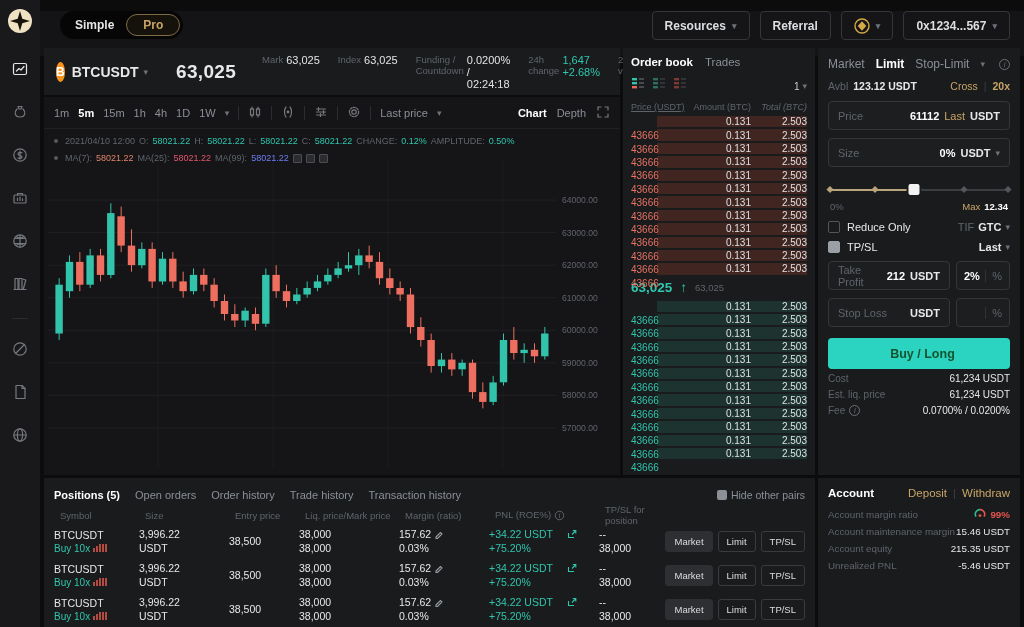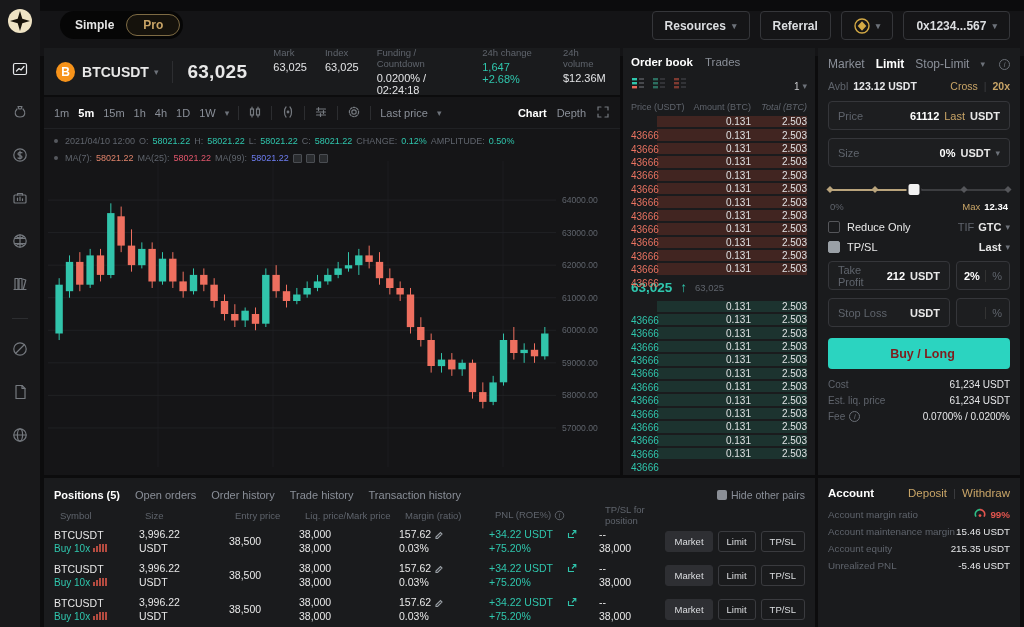--- a/index.html
+++ b/index.html
@@ -30,21 +30,21 @@
   .chev{color:#6d727a;font-size:9px;}
   .coin{width:16px;height:16px;}
 
   
   .ticker{left:44px;top:48px;width:576px;height:47px;display:flex;align-items:center;padding:0 12px;}
   .btc{width:20px;height:20px;border-radius:50%;background:#f7931a;color:#fff;font-size:12px;font-weight:bold;display:flex;align-items:center;justify-content:center;}
   .tk-sym{font-size:14px;font-weight:bold;margin-left:7px;}
   .tk-div{width:1px;height:22px;background:#2d2e31;margin:0 14px;}
   .tk-price{font-size:19px;font-weight:bold;letter-spacing:.3px;}
   .tk-stats{display:flex;gap:18px;margin-left:26px;}
-  .tk-col{display:flex;flex-direction:column;gap:3px;}
+  .tk-col{display:flex;flex-direction:row;gap:3px;}
   .tk-col .lb{font-size:9.5px;color:var(--dim);}
   .tk-col .vl{font-size:11px;color:#e3e4e6;}
   .tk-col .vl.up{color:var(--up);}
 
   
   .chartp{left:44px;top:97px;width:576px;height:378px;background:var(--panel2);}
   .ctools{display:flex;align-items:center;height:32px;padding:0 10px;border-bottom:1px solid #202124;font-size:11px;color:var(--gray);gap:9px;}
   .tf{cursor:pointer;}
   .tf.active{color:#fff;font-weight:bold;}
   .vdiv{width:1px;height:14px;background:#2c2d30;}
@@ -60,21 +60,21 @@
 
   
   .ob{left:623px;top:48px;width:192px;height:427px;display:flex;flex-direction:column;padding:8px 8px 4px 8px;}
   .ob-tabs{display:flex;gap:12px;font-size:11.5px;margin-bottom:9px;}
   .ob-tabs .on{color:#fff;font-weight:bold;}
   .ob-tabs .off{color:var(--gray);}
   .ob-ctrl{display:flex;align-items:center;gap:7px;margin-bottom:7px;}
   .ob-ctrl svg{width:14px;height:14px;}
   .prec{margin-left:auto;font-size:10px;color:#c9cbce;display:flex;gap:3px;align-items:center;}
   .ob-cols{display:flex;font-size:9px;color:var(--dim);margin-bottom:3px;}
-  .ob-cols span:nth-child(1){width:58px;}
+  .ob-cols span:nth-child(1){width:58px;text-decoration:underline;}
   .ob-cols span:nth-child(2){flex:1;text-align:right;}
   .ob-cols span:nth-child(3){width:56px;text-align:right;font-style:italic;}
   .ob-list{display:flex;flex-direction:column;}
   .ob-row{position:relative;display:flex;align-items:center;height:13.4px;font-size:10px;}
   .ob-row .fill{position:absolute;right:0;top:1px;bottom:1px;width:85%;}
   .ask .fill{background:rgba(205,75,52,.22);}
   .bid .fill{background:rgba(42,197,154,.15);}
   .ob-row span{position:relative;}
   .ob-row .p{width:58px;margin-top:28px;}
   .ask .p{color:#ea7361;}
@@ -118,21 +118,21 @@
   .cb{width:12px;height:12px;border:1px solid #55565a;border-radius:2px;margin-right:7px;}
   .cb.checked{background:#9aa0a6;border-color:#9aa0a6;}
   .optrow .rt{margin-left:auto;display:flex;align-items:center;gap:4px;}
   .optrow .tif{color:var(--dim);}
   .optrow .gtc{color:#e8e8e8;font-weight:bold;text-align:right;}
   .dualrow{display:flex;gap:6px;margin-bottom:8px;}
   .dualrow .fbox{flex:1;margin-bottom:0;}
   .pctbox{display:flex;align-items:center;border:1px solid #35363a;border-radius:4px;width:54px;padding:0 7px;font-size:11px;background:#1d1e20;}
   .pctbox .pv{color:#fff;font-weight:bold;flex:1;}
   .pctbox .pu{color:var(--dim);border-left:1px solid #333;padding-left:6px;}
-  .buylong{height:31px;background:var(--buybtn);border-radius:4px;color:#7f1d1d;font-size:12.5px;font-weight:bold;display:flex;align-items:center;justify-content:center;margin:3px 0 10px 0;padding-left:7px;}
+  .buylong{height:31px;background:var(--buybtn);border-radius:4px;color:#14532d;font-size:12.5px;font-weight:bold;display:flex;align-items:center;justify-content:center;margin:3px 0 4px 0;padding-left:7px;}
   .ofinfo{display:flex;font-size:10px;margin-bottom:5px;align-items:center;}
   .ofinfo .lb{color:var(--dim);display:flex;align-items:center;gap:4px;}
   .ofinfo .vl{margin-left:auto;color:#e6e7e9;}
 
   
   .pos{left:44px;top:478px;width:771px;height:149px;overflow:hidden;padding:6px 10px;}
   .pos-tabs{display:flex;align-items:center;gap:15px;font-size:11px;color:var(--gray);height:22px;}
   .pos-tabs .on{color:#fff;font-weight:bold;}
   .hide-pairs{margin-left:auto;display:flex;align-items:center;gap:4px;font-size:10.5px;color:var(--gray);}
   .cb-sm{width:10px;height:10px;background:#8b8f96;border-radius:2px;}

